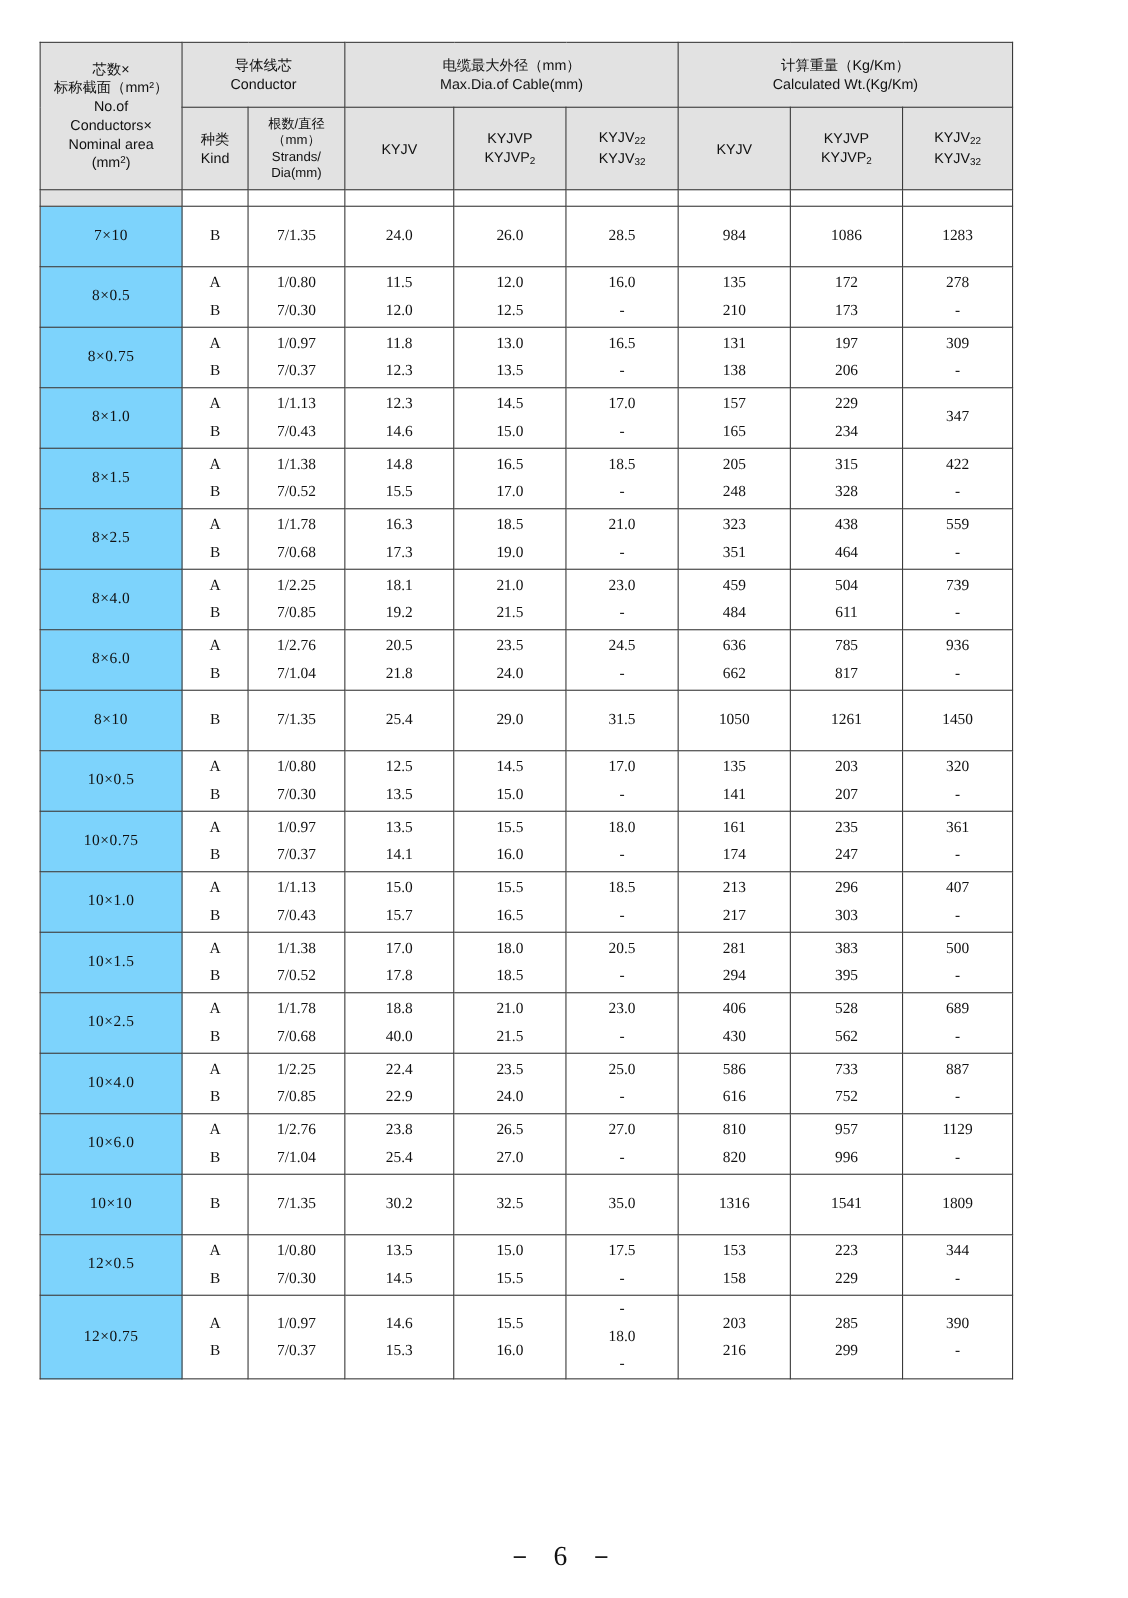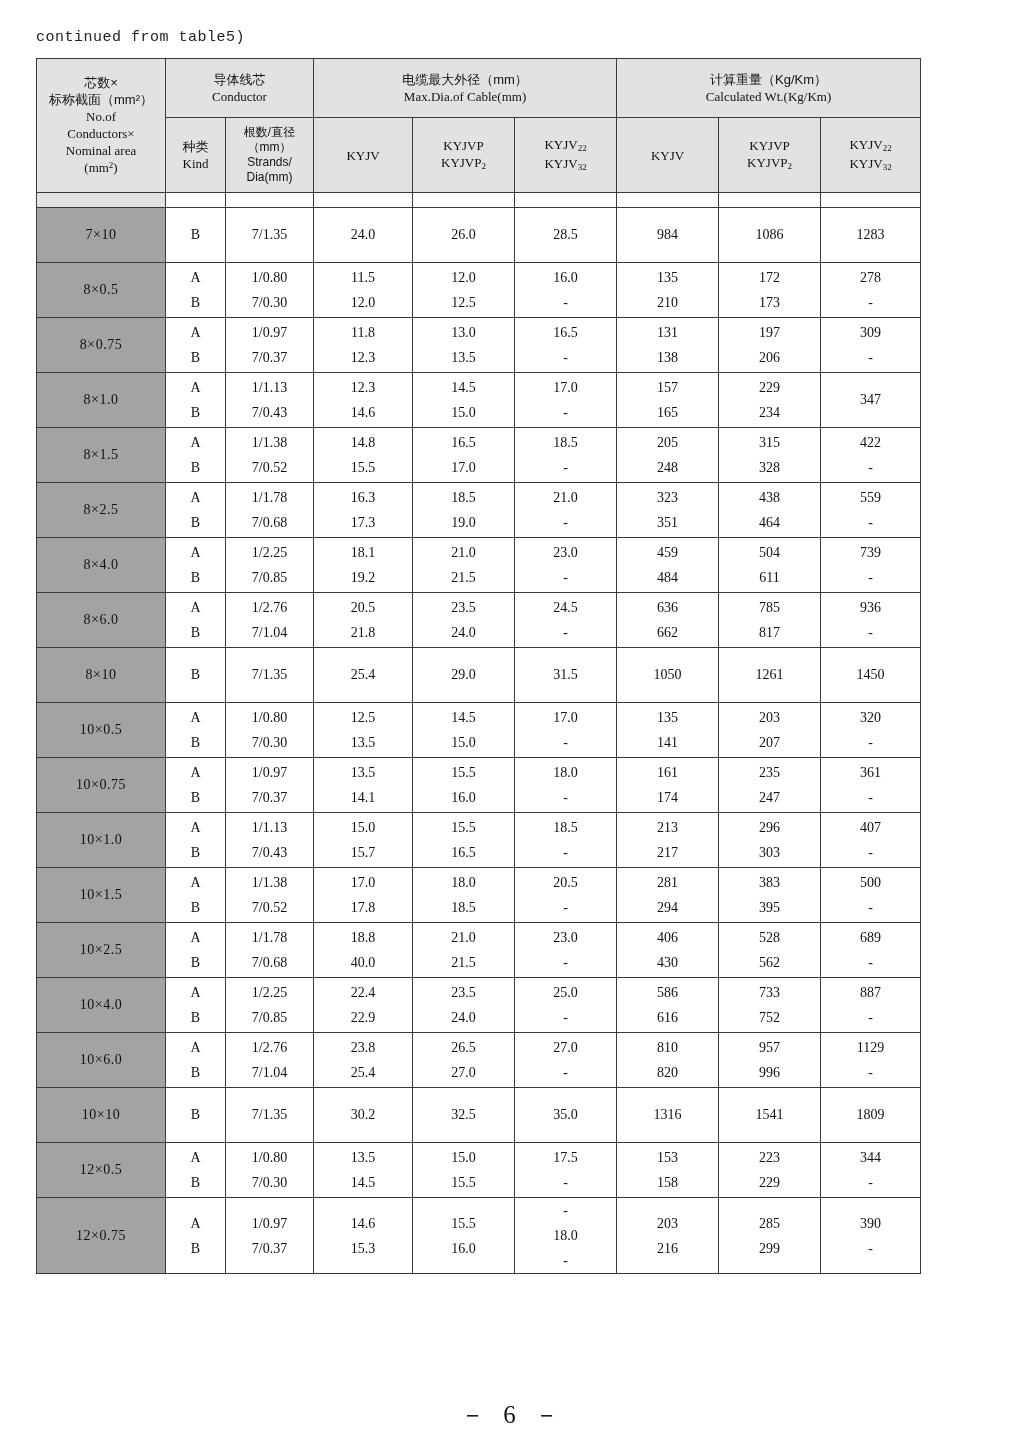--- a/index.html
+++ b/index.html
@@ -56,21 +56,20 @@
     font-size: 13px;
     line-height: 16px;
   }
   .hdr-cn {
     font-size: 13px;
     line-height: 17px;
   }
   .hdr-en {
     font-size: 13px;
     line-height: 17px;
-    font-family: Liberation Serif, serif;
   }
   .hdr-small {
     font-size: 12px;
     line-height: 15px;
   }
   sub {
     font-size: 9px;
     vertical-align: baseline;
     position: relative;
     bottom: -2px;
@@ -81,21 +80,21 @@
     vertical-align: baseline;
     position: relative;
     top: -4px;
   }
   tbody td {
     font-size: 14px;
     background: #ffffff;
     font-family: "Liberation Serif", serif;
   }
   tbody td.col-size {
-    background: #a3a3a3;
+    background: #7dd3fc;
     font-size: 14px;
     letter-spacing: 0.5px;
   }
   .cell-two {
     display: flex;
     flex-direction: column;
     justify-content: center;
     height: 100%;
   }
   .cell-two span {
@@ -128,21 +127,20 @@
     background: #ffffff;
   }
   .spacer-row td.col-size { background: #e2e2e2; }
 </style>
 </head>
 <body>
 
 <div class="page">
 
   <div class="doc-header">
-    <div class="en">continued from table5)</div>
   </div>
 
   <table class="cable">
     <colgroup>
       <col style="width:129px">
       <col style="width:60px">
       <col style="width:88px">
       <col style="width:99px">
       <col style="width:102px">
       <col style="width:102px">

